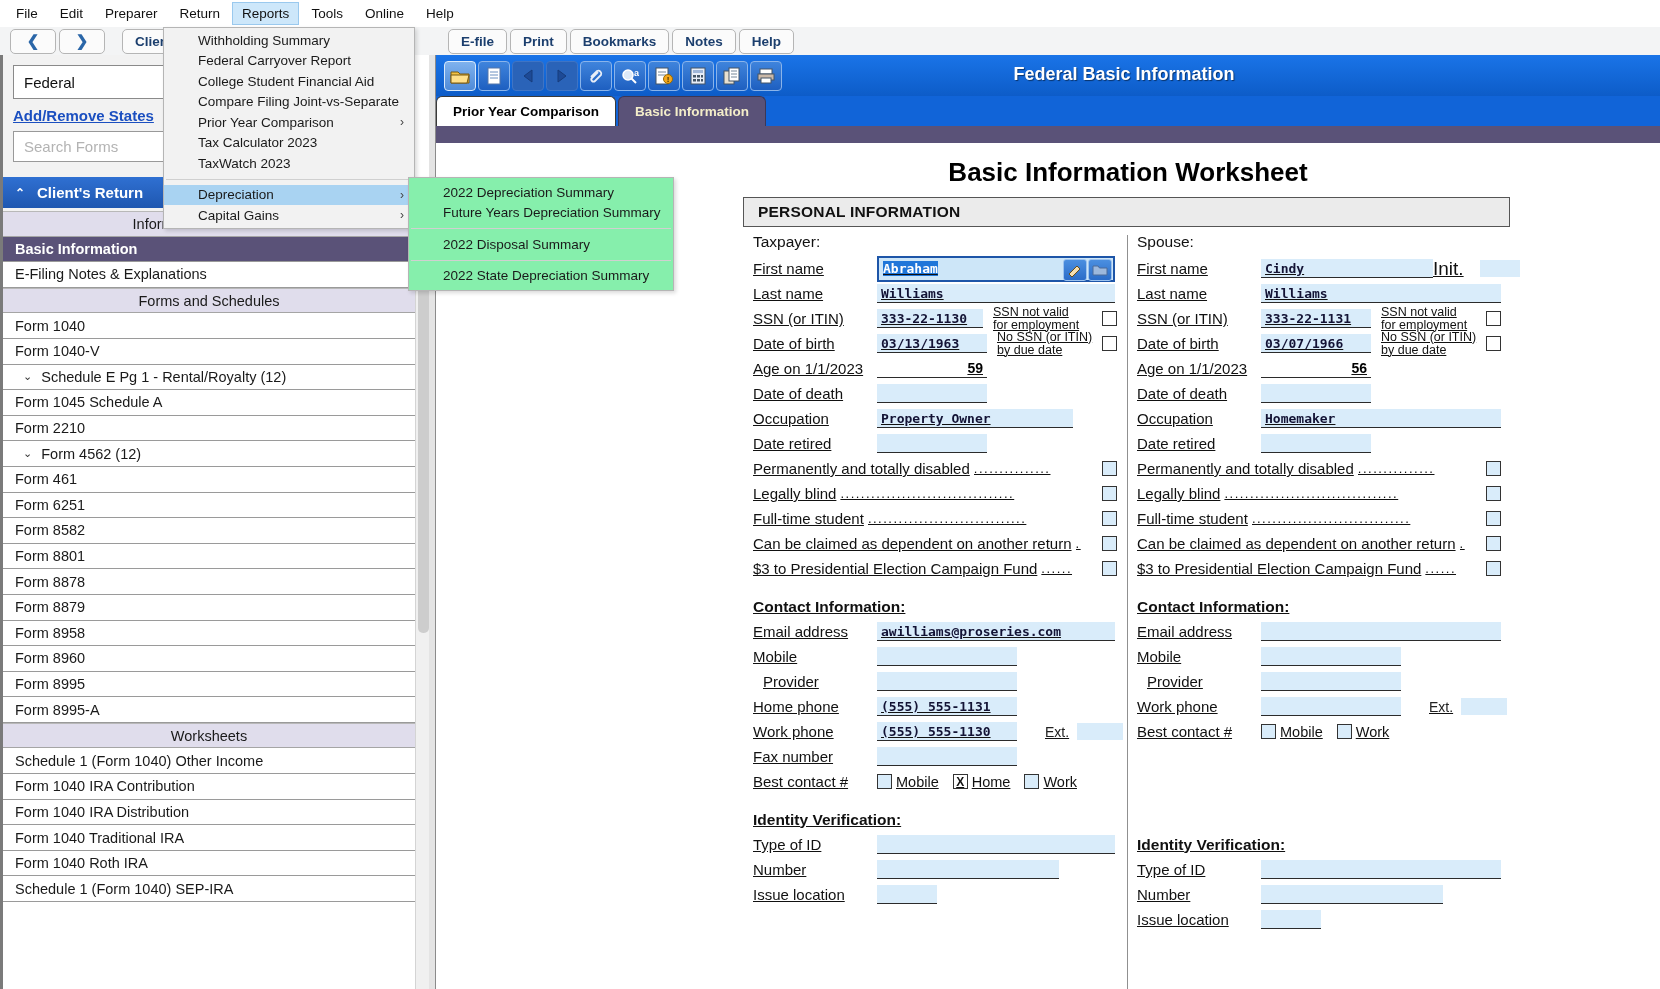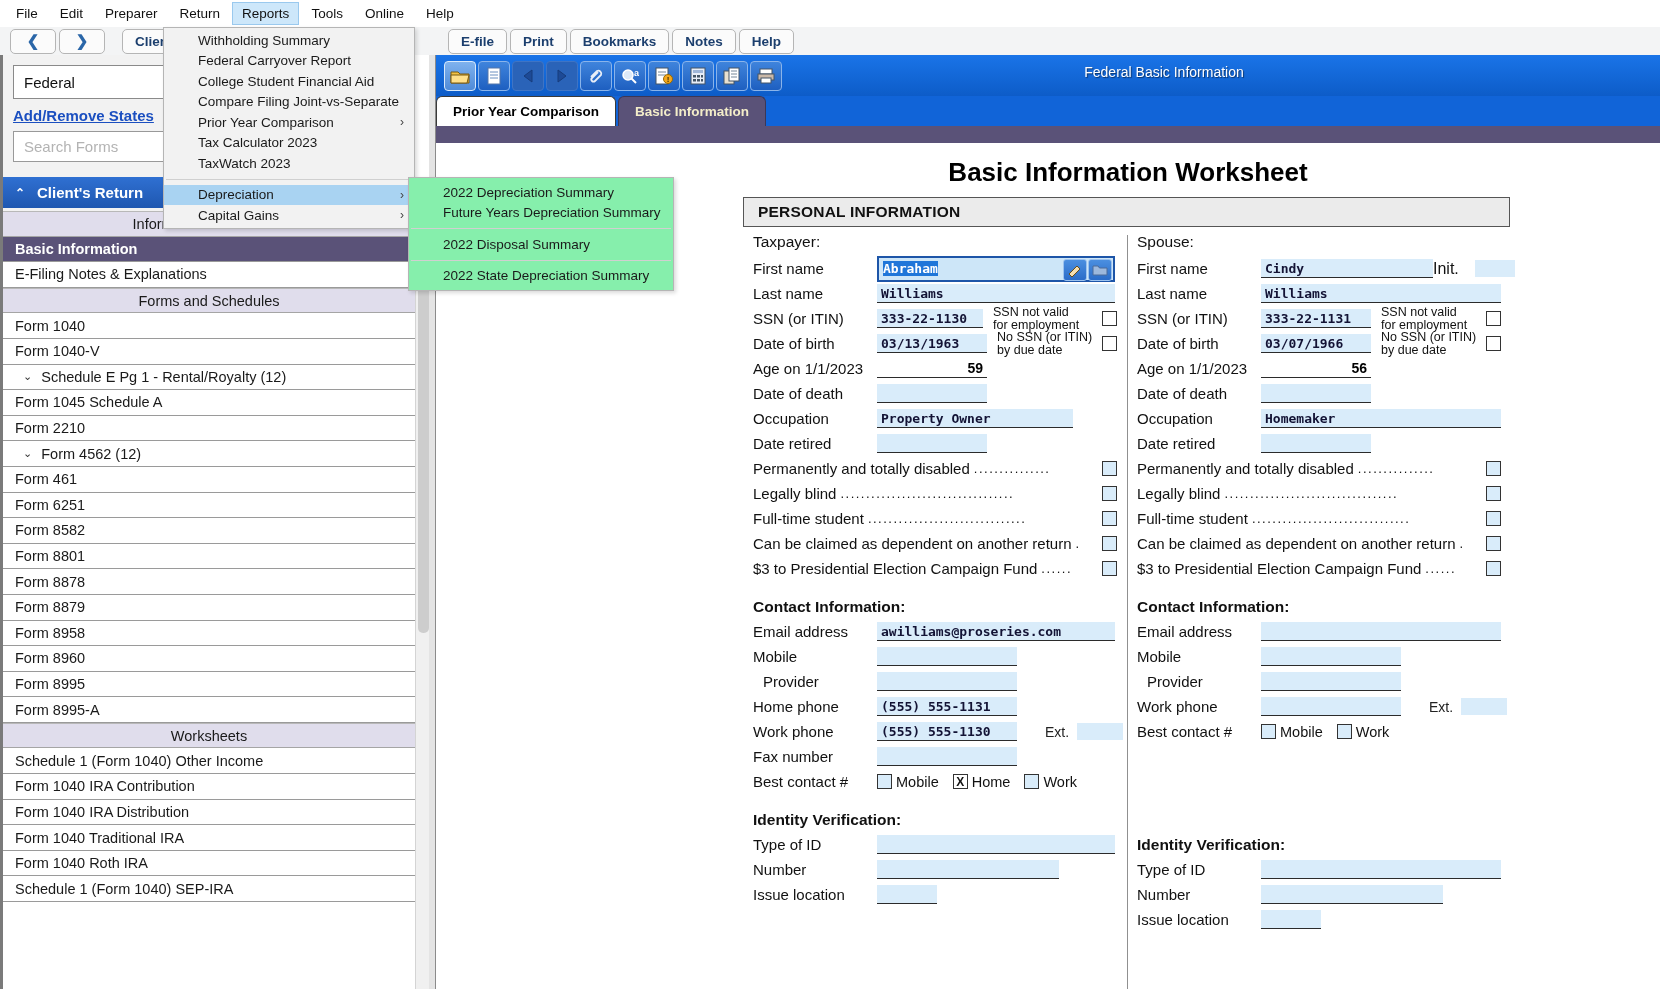--- a/index.html
+++ b/index.html
@@ -54,40 +54,40 @@
   #side-thumb{position:absolute;left:2px;top:2px;width:11px;height:420px;background:#cdcdcd;border-radius:5px;}
   #panel-gap{position:absolute;left:429px;top:55px;width:7px;height:934px;background:#e4e4e4;border-right:1px solid #8b8b8b;box-sizing:border-box;}
   
   #main{position:absolute;left:436px;top:55px;width:1224px;height:934px;}
   #blue-bar{position:absolute;left:0;top:0;width:1224px;height:41px;background:linear-gradient(#1a74e8,#0d5cc8);}
   #tool-icons{position:absolute;left:8px;top:6px;display:flex;}
   .tool-btn{width:30px;height:28px;margin-right:2px;border:1px solid #8ab4ea;border-radius:4px;
             background:linear-gradient(#3f84dc,#1e5fc0);display:flex;align-items:center;justify-content:center;}
   .tool-btn.pressed{background:linear-gradient(#7fb2ee,#4f8bd8);border-color:#d8e9fb;}
   .tool-btn.disabled{background:#2a63b8;border-color:#3f74c4;}
-  #form-title{position:absolute;left:728px;top:9px;transform:translateX(-50%);color:#fff;
-              font-weight:normal;font-size:14px;text-shadow:1px 1px 1px rgba(0,0,0,.5);}
+  #form-title{position:absolute;left:688px;top:9px;transform:translateX(-50%);color:#fff;
+              font-weight:bold;font-size:18px;text-shadow:1px 1px 1px rgba(0,0,0,.5);}
   #tab-row{position:absolute;left:0;top:41px;width:1224px;height:30px;background:#1164d8;display:flex;align-items:flex-end;}
   .tab{height:29px;line-height:29px;padding:0 16px;font-size:13.5px;font-weight:bold;
        border-radius:6px 6px 0 0;border:1px solid #3a3a3a;border-bottom:none;margin-right:2px;}
   .tab.light{background:#fff;color:#000;}
   .tab.dark{background:#5a5278;color:#f3edc9;border-color:#3c3756;}
   #purple-strip{position:absolute;left:0;top:71px;width:1224px;height:17px;background:#5a5278;}
   #sheet{position:absolute;left:0;top:88px;width:1224px;height:846px;background:#fff;overflow:hidden;}
   #ws-title{position:absolute;left:692px;top:14px;transform:translateX(-50%);
             font-size:26px;font-weight:bold;color:#000;white-space:nowrap;}
   #personal-bar{position:absolute;left:307px;top:54px;width:767px;height:30px;background:#ebebeb;
                 border:1px solid #555;box-sizing:border-box;display:flex;align-items:center;
                 padding-left:14px;font-weight:bold;font-size:15.5px;letter-spacing:.2px;}
   #col-divider{position:absolute;left:691px;top:92px;width:1px;height:754px;background:#909090;}
   .pcol{position:absolute;top:90px;width:364px;}
   #tp-col{left:317px;}
   #sp-col{left:701px;}
   .col-heading{font-weight:normal;font-size:15.5px;height:23px;}
-  .wrow{height:25px;display:flex;align-items:center;}
+  .wrow{height:25px;display:flex;align-items:center;text-decoration:underline;}
   .wrow.gap{height:75px;}
   .wrow.subhead{font-weight:bold;font-size:15.5px;margin-top:13px;}
   .flabel{width:124px;font-size:15px;flex:none;}
   .flabel.indent{padding-left:10px;box-sizing:border-box;}
   .fld{height:19px;background:#d9ecfa;border-bottom:1px solid #2b2b2b;display:flex;
        align-items:center;padding:0 4px;box-sizing:border-box;flex:none;}
   .fld.plain{background:#fff;}
   .fld.right{justify-content:flex-end;}
   .fval{font-family:"DejaVu Sans Mono",monospace;font-weight:bold;font-size:13px;color:#131335;white-space:nowrap;}
   .fval.calc{font-family:"Liberation Sans",sans-serif;font-size:14px;color:#000;}
@@ -99,21 +99,21 @@
   .side{flex:1;display:flex;justify-content:space-between;align-items:center;margin-left:10px;}
   .side-text{font-size:12.5px;line-height:13px;color:#111;}
   .cb{width:15px;height:15px;border:1.5px solid #333;box-sizing:border-box;background:#d9ecfa;
       display:flex;align-items:center;justify-content:center;font-weight:bold;font-size:12px;flex:none;}
   .cb.white{background:#fff;}
   .checkrow .dots{font-size:13px;letter-spacing:1.5px;overflow:hidden;white-space:nowrap;flex:1;margin:0 4px 0 4px;}
   .checkrow .chklabel{font-size:15px;white-space:nowrap;}
   .bc-opt{display:flex;align-items:center;margin-right:14px;}
   .bc-opt .bc-lab{font-size:14.5px;margin-left:4px;}
   .ext-lab{font-size:14px;margin-left:28px;margin-right:8px;color:#222;}
-  .init-lab{font-size:16px;margin-left:auto;margin-right:16px;}
+  .init-lab{font-size:19px;margin-left:auto;margin-right:16px;}
   .smallbox{width:46px;height:17px;background:#d9ecfa;flex:none;}
   svg{display:block;}
 </style>
 </head>
 <body>
 
 <div id="menubar">
     <span class="menu-item">File</span>
     <span class="menu-item">Edit</span>
     <span class="menu-item">Preparer</span>

